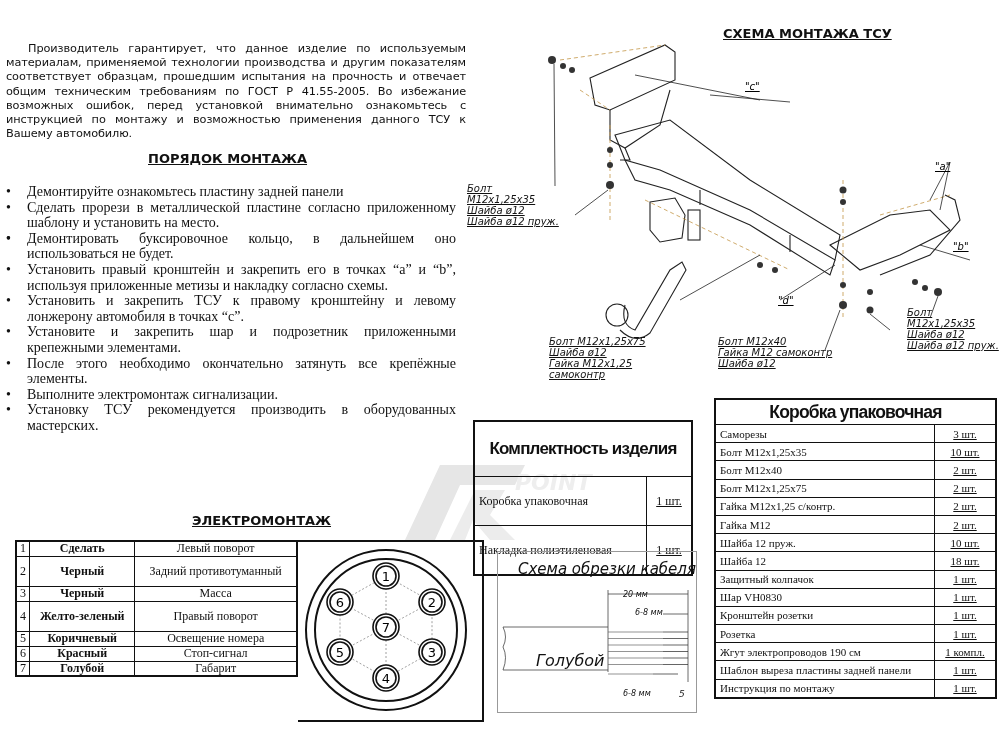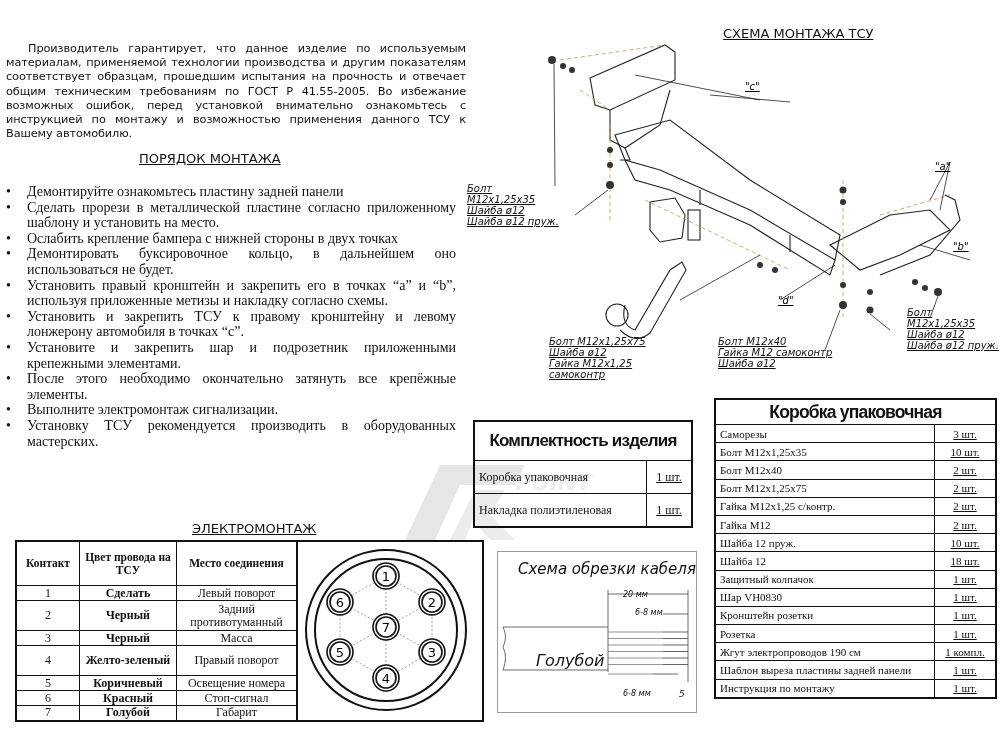--- a/index.html
+++ b/index.html
@@ -1,73 +1,68 @@
 <!DOCTYPE html>
 <html><head>
 <meta charset="utf-8">
 <style>
   html, body { margin:0; padding:0; background:#fff; }
   body { width:1000px; height:750px; position:relative; overflow:hidden; font-family:"Liberation Serif", serif; color:#111; }
   .abs { position:absolute; }
   .intro { left:6px; top:42px; width:460px; font-size:11.3px; line-height:14.2px; text-align:justify; font-family:"DejaVu Sans", sans-serif; text-indent:22px; letter-spacing:-0.1px; }
-  .h-underline { font-family:"DejaVu Sans", sans-serif; font-weight:normal; text-decoration:underline; font-size:13px; }
+  .h-underline { font-family:"DejaVu Sans", sans-serif; font-weight:bold; text-decoration:underline; font-size:13px; }
   .steps { left:6px; top:184px; width:450px; margin:0; padding:0; list-style:none; font-size:14px; line-height:15.6px; }
   .steps li { position:relative; padding-left:21px; text-align:justify; }
   .steps li .bullet { position:absolute; left:0; top:0; }
   table { border-collapse:collapse; }
   .etab { left:15px; top:540px; width:283px; font-size:12px; }
   .etab td, .etab th { border:1.5px solid #111; text-align:center; padding:0 2px; line-height:13px; }
   .etab th { font-weight:bold; height:43px; font-size:11.5px; }
   .etab td.b { font-weight:bold; }
   .etab { border:2px solid #111; }
   .pinbox { left:298px; top:540px; width:186px; height:182px; border:2px solid #111; border-left:none; box-sizing:border-box; }
   .kt { left:473px; top:420px; width:220px; border:2px solid #111; font-size:12px; }
-  .kt td { border:1.2px solid #111; height:24px; padding:4px 4px; }
+  .kt td { border:1.2px solid #111; height:24px; padding:12px 4px; }
   .kt .title { font-family:"Liberation Sans", sans-serif; font-weight:bold; font-size:17px; text-align:center; height:30px; letter-spacing:-0.8px; }
   .kb { left:714px; top:398px; width:283px; border:2px solid #111; font-size:11px; }
   .kb td { border:1.2px solid #111; height:17.2px; padding:0 4px; }
   .kb .title { font-family:"Liberation Sans", sans-serif; font-weight:bold; font-size:17.5px; text-align:center; height:24px; letter-spacing:-0.8px; }
   .qty { text-align:center; width:52px;text-decoration:underline; }
   .kt .qty { width:36px; }
   .cable { left:497px; top:551px; width:200px; height:162px; border:1px solid #999; box-sizing:border-box; }
   .diagram-lbl { font-family:"DejaVu Sans", sans-serif; font-style:italic; font-size:10px; text-decoration:underline; }
 </style>
 </head>
 <body>
 
 <svg class="abs" style="left:395px;top:455px;" width="200" height="90" viewBox="0 0 200 90">
   <path d="M10 85 L45 10 L130 10 L120 30 L65 30 L40 85 Z" fill="#e6e6e6"></path>
   <path d="M55 85 L80 35 L110 35 L95 60 L120 85 L95 85 L78 65 L70 85 Z" fill="#ececec"></path>
   <text x="120" y="35" font-family="DejaVu Sans, sans-serif" font-weight="bold" font-style="italic" font-size="22" fill="#eeeeee">POINT</text>
 </svg>
 
 <div class="abs intro">Производитель гарантирует, что данное изделие по используемым материалам, применяемой технологии производства и другим показателям соответствует образцам, прошедшим испытания на прочность и отвечает общим техническим требованиям по ГОСТ Р 41.55-2005. Во избежание возможных ошибок, перед установкой внимательно ознакомьтесь с инструкцией по монтажу и возможностью применения данного ТСУ к Вашему автомобилю.</div>
 
-<div class="abs h-underline" style="left:139px;top:151px;">ПОРЯДОК МОНТАЖА</div>
+<div class="abs h-underline" style="left:148px;top:151px;">ПОРЯДОК МОНТАЖА</div>
 <ul class="abs steps">
   <li><span class="bullet">•</span><span>Демонтируйте ознакомьтесь пластину задней панели</span></li>
   <li><span class="bullet">•</span><span>Сделать прорези в металлической пластине согласно приложенному шаблону и установить на место.</span></li>
-  <li><span class="bullet">•</span><span>Ослабить крепление бампера с нижней стороны в двух точках</span></li>
+  <li><span class="bullet">•</span></li>
   <li><span class="bullet">•</span><span>Демонтировать буксировочное кольцо, в дальнейшем оно использоваться не будет.</span></li>
   <li><span class="bullet">•</span><span>Установить правый кронштейн и закрепить его в точках “а” и “b”, используя приложенные метизы и накладку согласно схемы.</span></li>
   <li><span class="bullet">•</span><span>Установить и закрепить ТСУ к правому кронштейну и левому лонжерону автомобиля в точках “с”.</span></li>
   <li><span class="bullet">•</span><span>Установите и закрепить шар и подрозетник приложенными крепежными элементами.</span></li>
   <li><span class="bullet">•</span><span>После этого необходимо окончательно затянуть все крепёжные элементы.</span></li>
   <li><span class="bullet">•</span><span>Выполните электромонтаж сигнализации.</span></li>
   <li><span class="bullet">•</span><span>Установку ТСУ рекомендуется производить в оборудованных мастерских.</span></li>
 </ul>
 
-<div class="abs h-underline" style="left:192px;top:513px;margin-top:8px;">ЭЛЕКТРОМОНТАЖ</div>
+<div class="abs h-underline" style="left:192px;top:513px;">ЭЛЕКТРОМОНТАЖ</div>
 <table class="abs etab">
   <tbody>
-      <tr>
-    <th style="width:58px;">Контакт</th>
-    <th style="width:92px;">Цвет провода на ТСУ</th>
-    <th>Место соединения</th>
-  </tr>
   <tr style="height:15px;">
         <td>1</td>
         <td class="b">Сделать</td>
         <td>Левый поворот</td>
       </tr>
   <tr style="height:30px;">
         <td>2</td>
         <td class="b">Черный</td>
         <td>Задний противотуманный</td>
       </tr>

